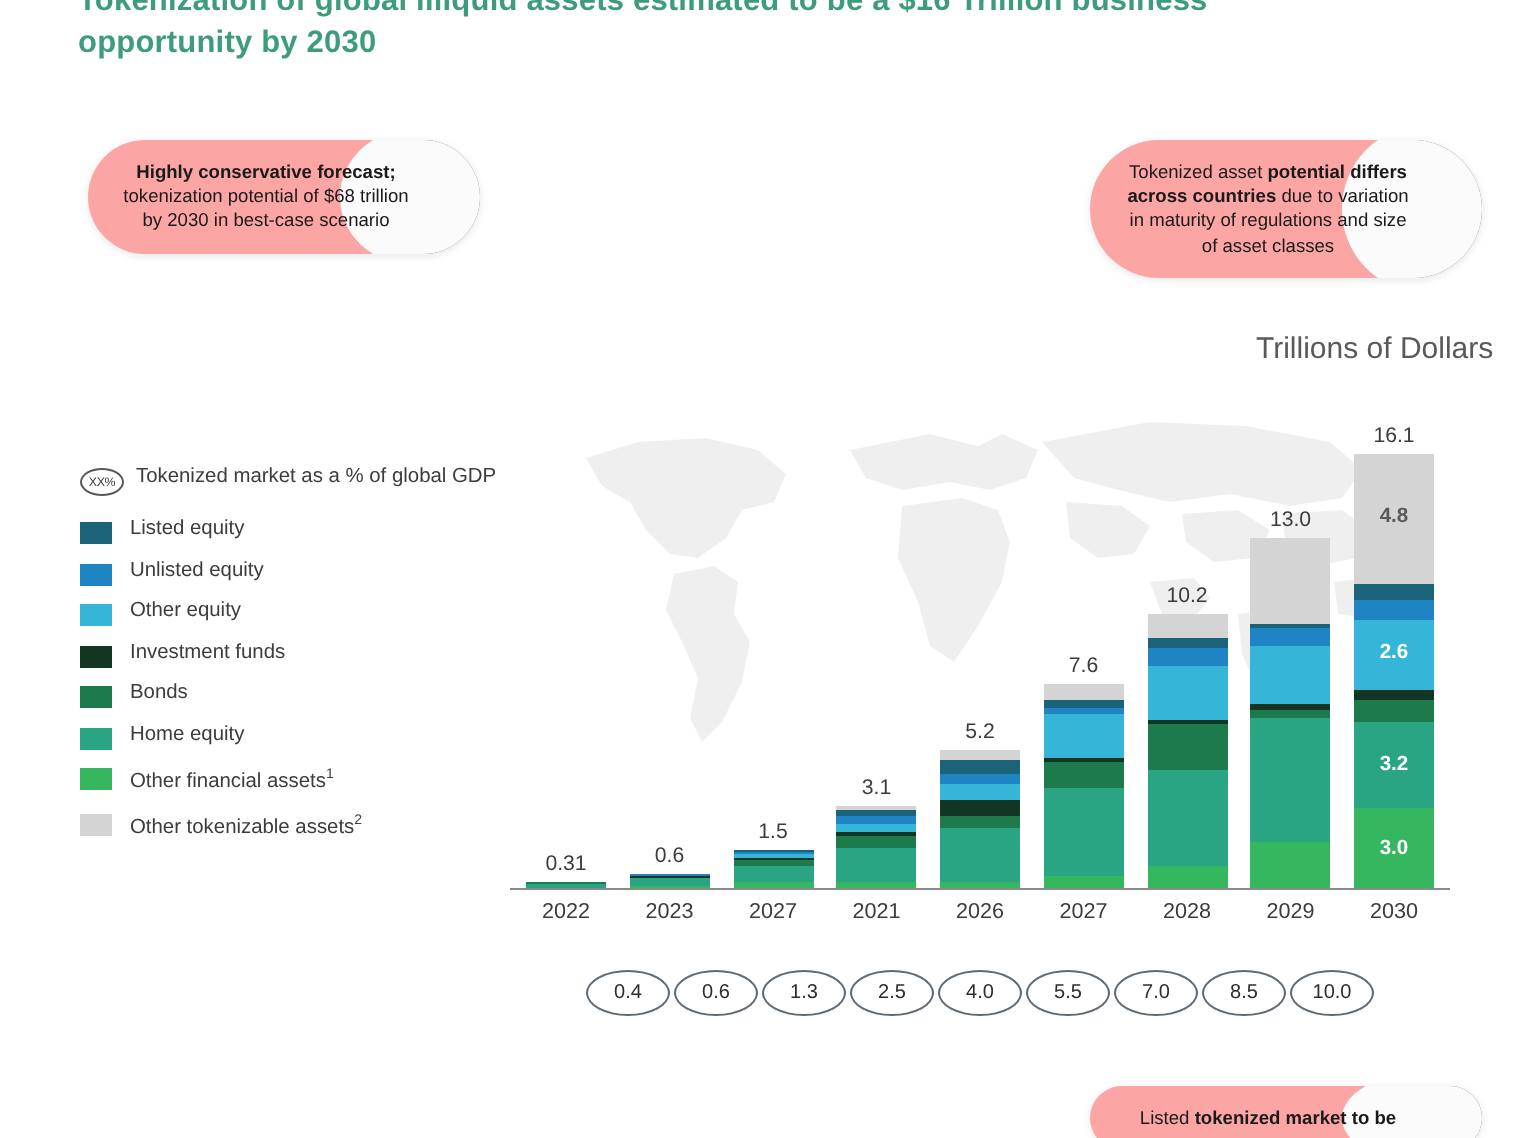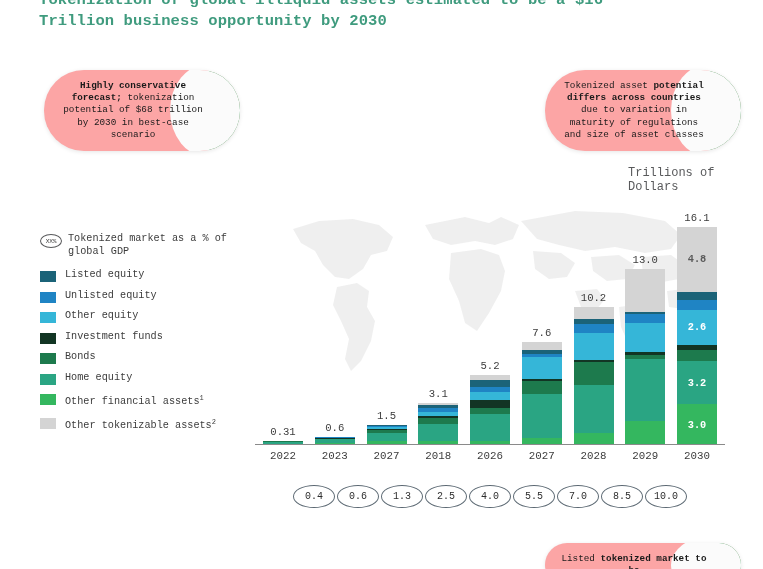--- a/index.html
+++ b/index.html
@@ -2,21 +2,21 @@
 <html><head>
 <meta charset="utf-8">
 <style>
   * { box-sizing: border-box; margin: 0; padding: 0; }
   html, body {
     width: 763px; height: 569px;
     background: #ffffff;
     font-family: "Liberation Sans", sans-serif;
     overflow: hidden;
   }
-  .page { position: relative; width: 763px; height: 549px; font-family: Liberation Mono, monospace; }
+  .page { position: relative; width: 763px; height: 549px; }
 
   
   .title {
     position: absolute;
     left: 39px; top: -10px;
     width: 600px;
     font-size: 15.5px;
     line-height: 21px;
     font-weight: 600;
     color: #3f9b7e;
@@ -57,21 +57,21 @@
   .callout .ctext b { font-weight: bold; }
 
   #callout-left  { left: 44px;  top: 70px;  width: 196px; }
   #callout-right { left: 545px; top: 70px;  width: 196px; }
   #callout-bottom{ left: 545px; top: 543px; width: 196px; }
 
   
   .unit-label {
     position: absolute;
     left: 628px; top: 166px;
-    font-size: 12px;
+    font-size: 15px;
     color: #58595b;
   }
 
   
   .legend { position: absolute; left: 40px; top: 233px; width: 210px; }
   .legend-row { display: flex; align-items: flex-start; margin-bottom: 7.5px; }
   .legend-row.gdp { margin-bottom: 11px; }
   .swatch {
     width: 16px; height: 11px;
     flex: 0 0 16px;
@@ -386,21 +386,21 @@
           </div>
         </div>
       </div>
     <div class="axis-line"></div>
   </div>
 
   <div class="xaxis" id="xaxis">
       <div class="xlabel">2022</div>
       <div class="xlabel">2023</div>
       <div class="xlabel">2027</div>
-      <div class="xlabel">2018</div>
+      <div class="xlabel">2021</div>
       <div class="xlabel">2026</div>
       <div class="xlabel">2027</div>
       <div class="xlabel">2028</div>
       <div class="xlabel">2029</div>
       <div class="xlabel">2030</div>
     </div>
 
   <div class="gdp-row" id="gdp-row">
       <div class="gdp-cell">
         <div class="gdp-oval">0.4</div>

